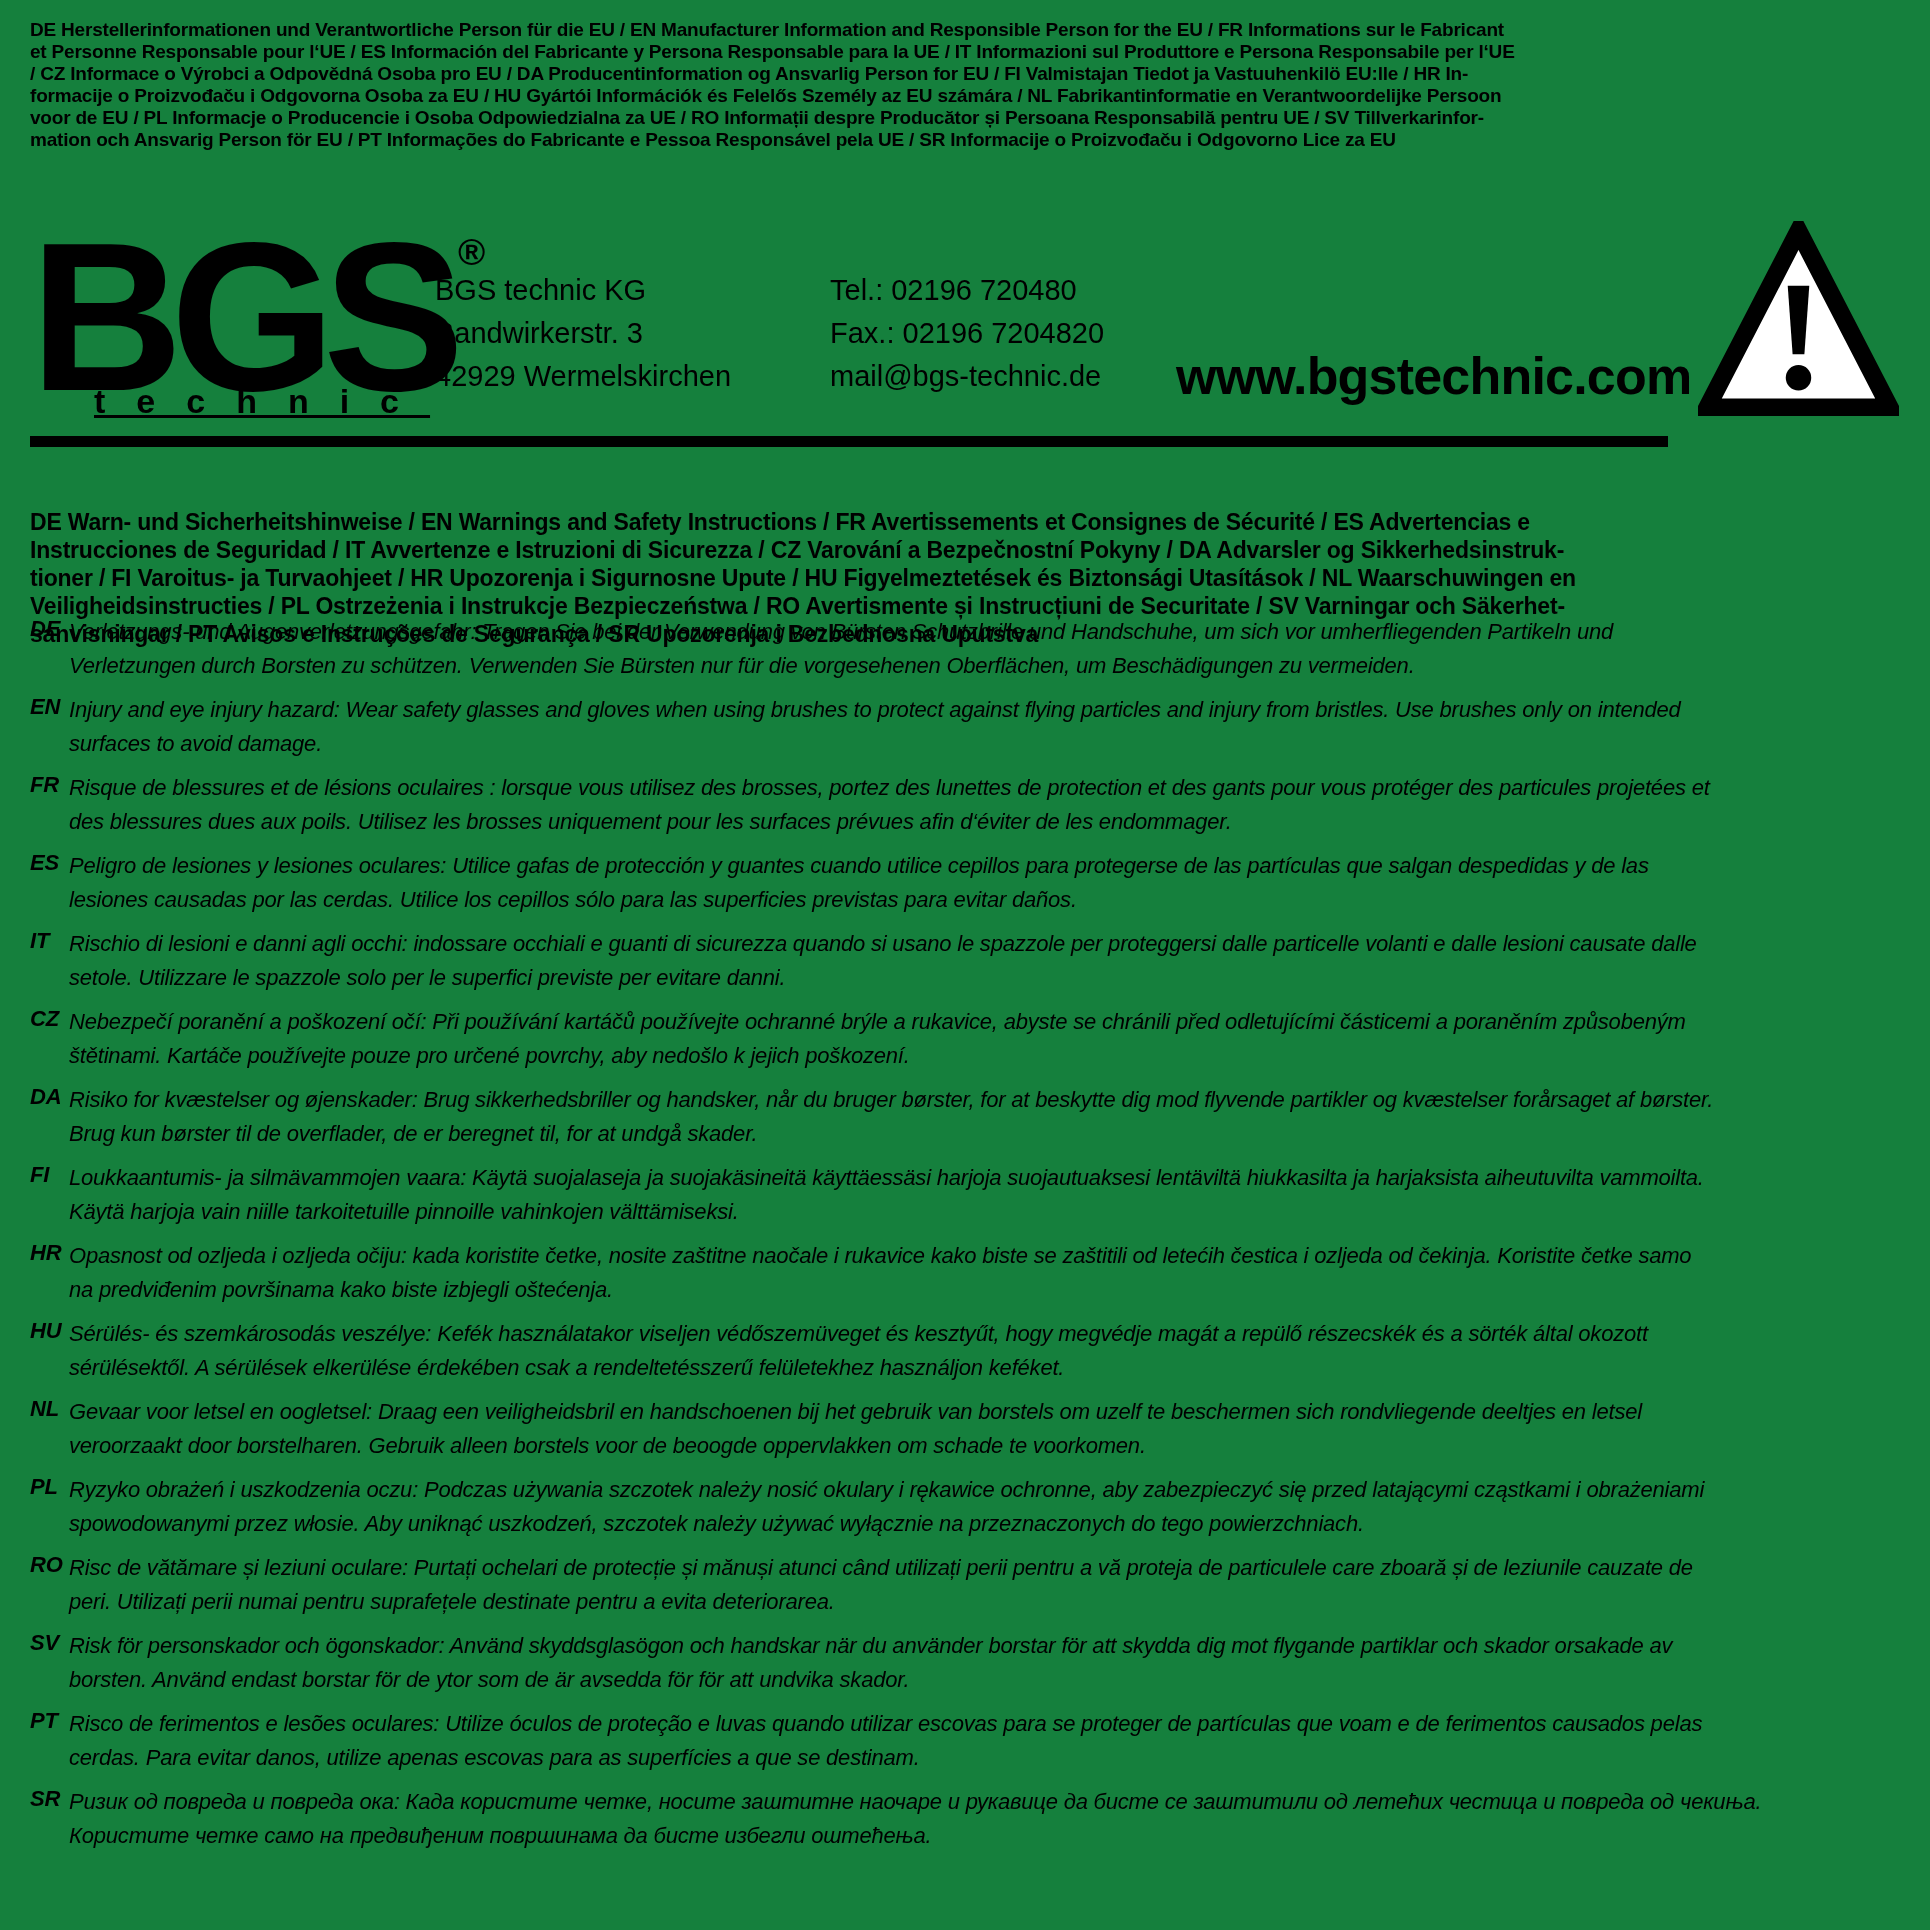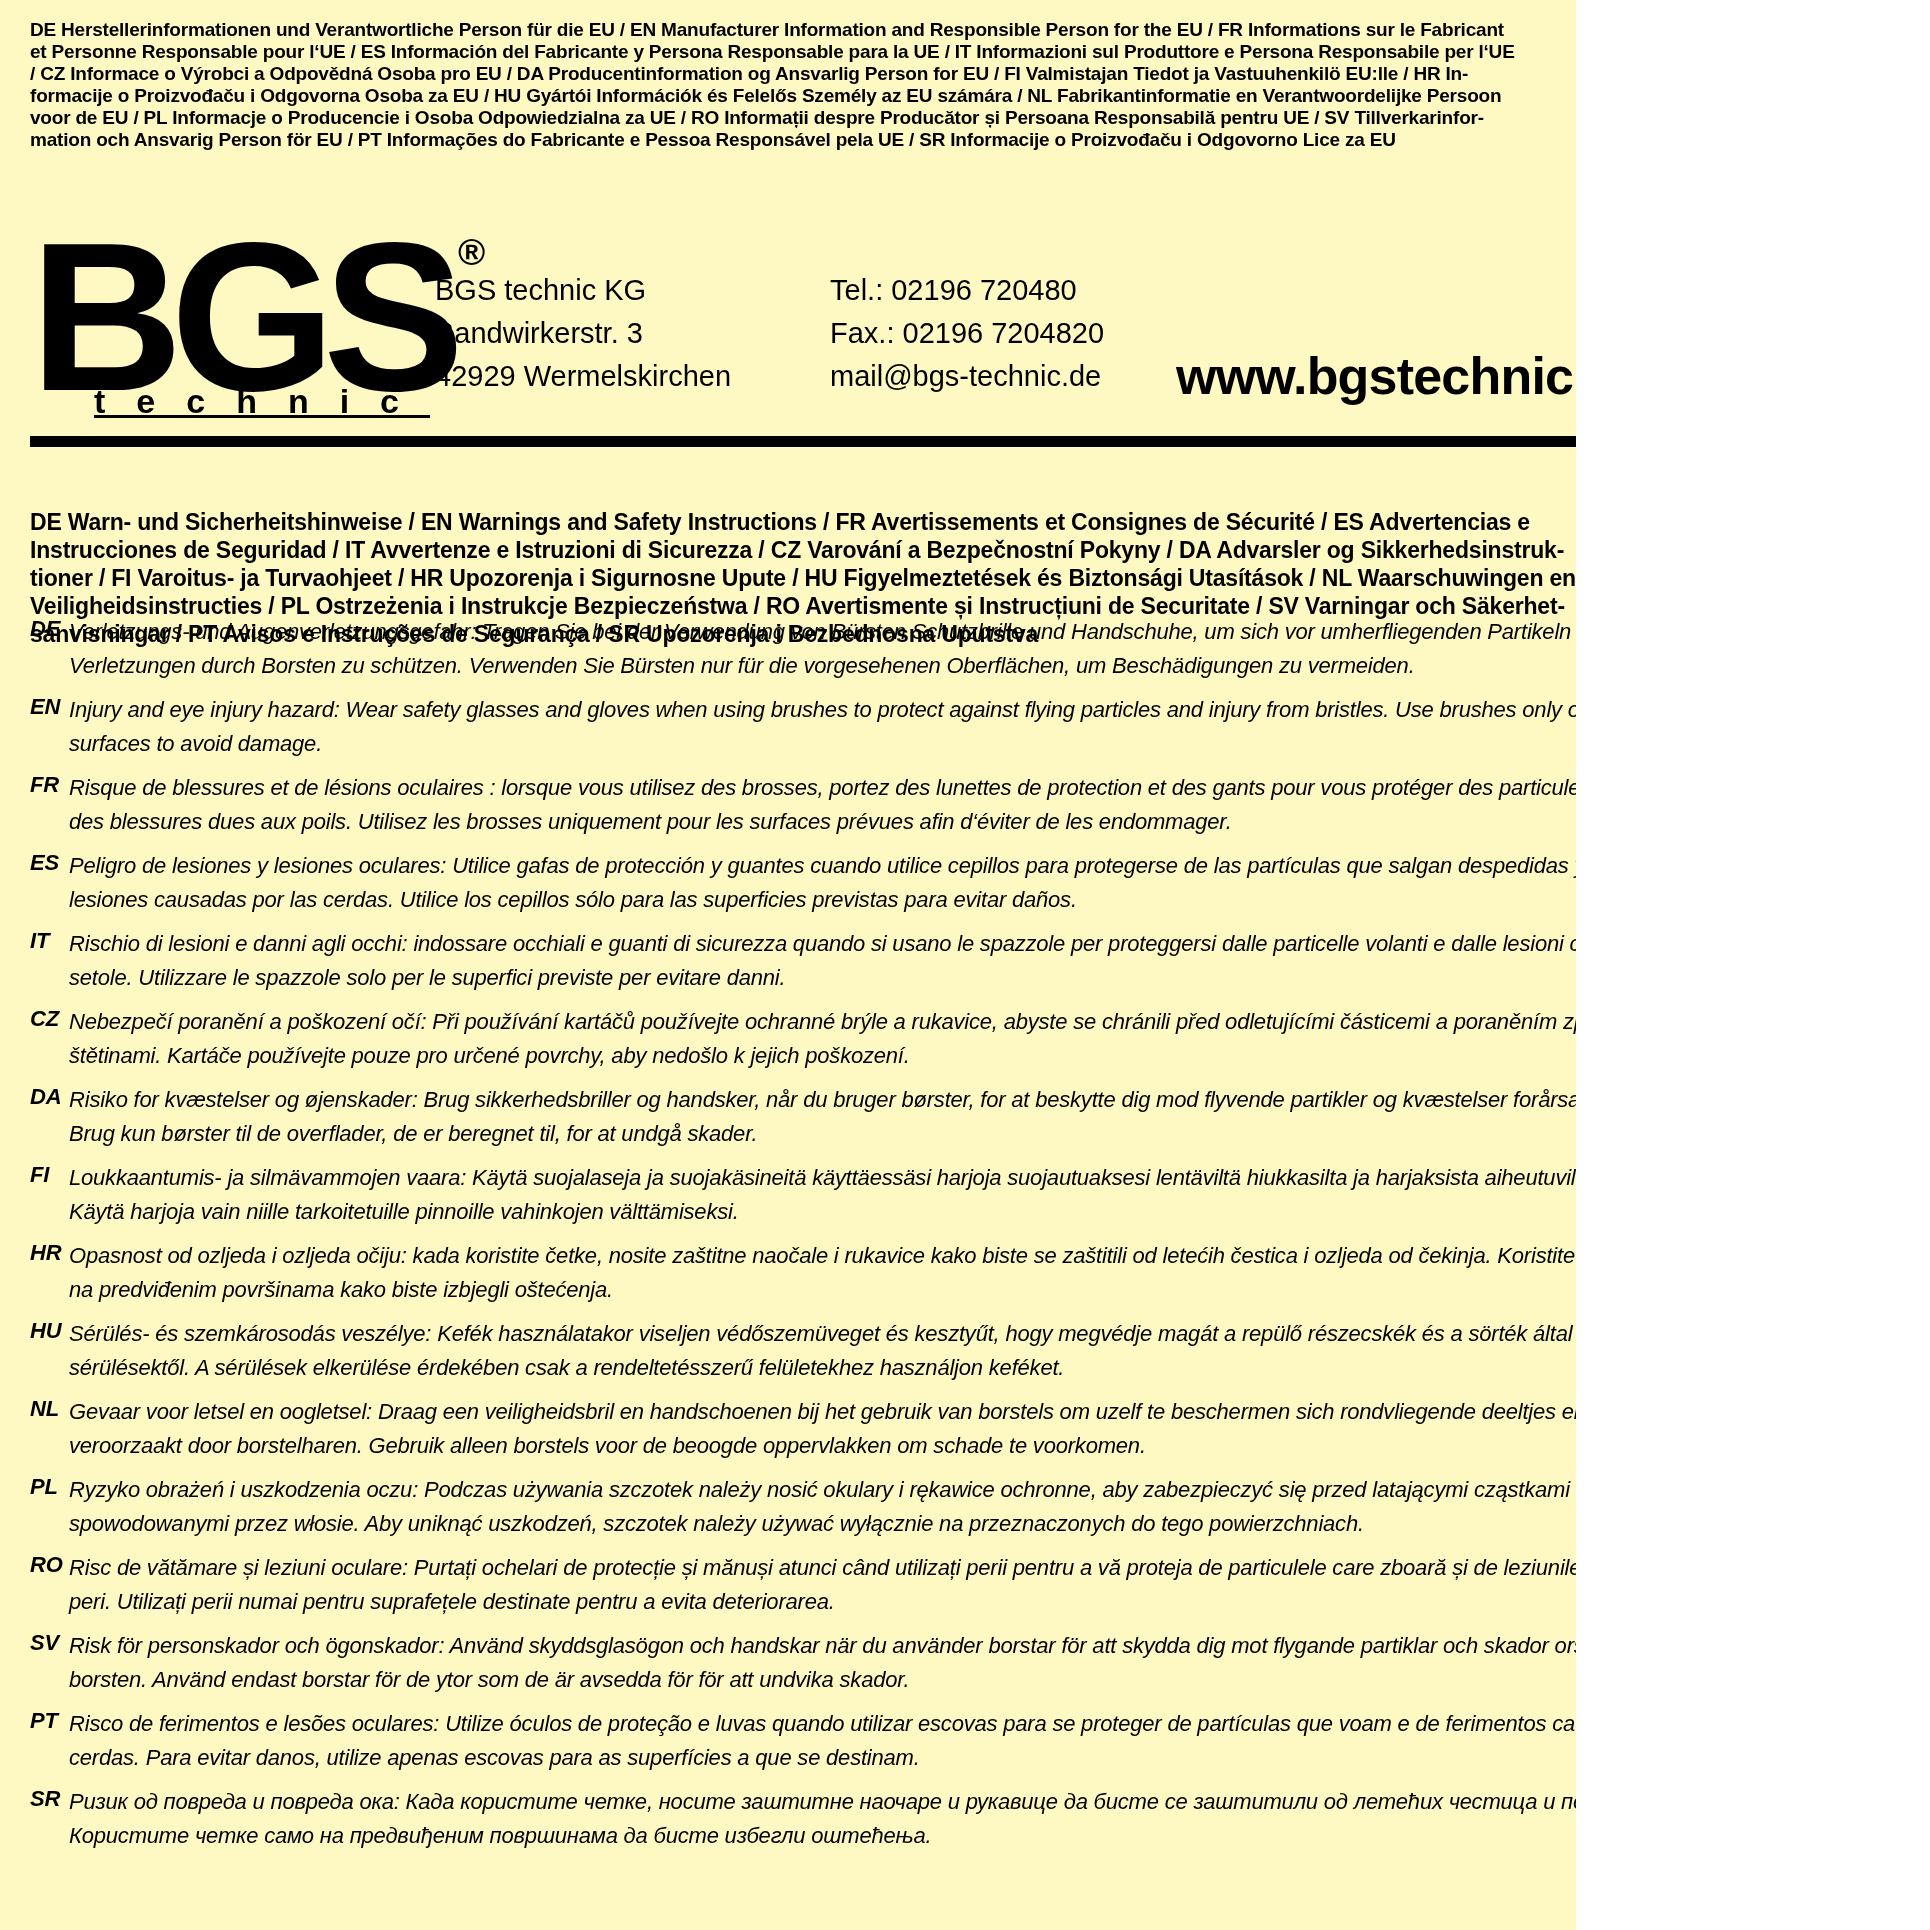--- a/index.html
+++ b/index.html
@@ -2,23 +2,23 @@
 <html style="font-size:12.5px"><head>
 <meta charset="utf-8">
 <style>
   html, body {
     margin: 0;
     padding: 0;
     background: #ffffff;
   }
   .page {
     position: relative;
-    width: 1576px;
+    width: 1930px;
     height: 1930px;
-    background: #fef9c3;
+    background: #15803d;
     color: #000000;
     font-family: "Liberation Sans", sans-serif;
     overflow: hidden;
   }
   .pre { white-space: pre-line; }
 
   
   .top-heading {
     position: absolute;
     left: 30px; top: 18.7px;

